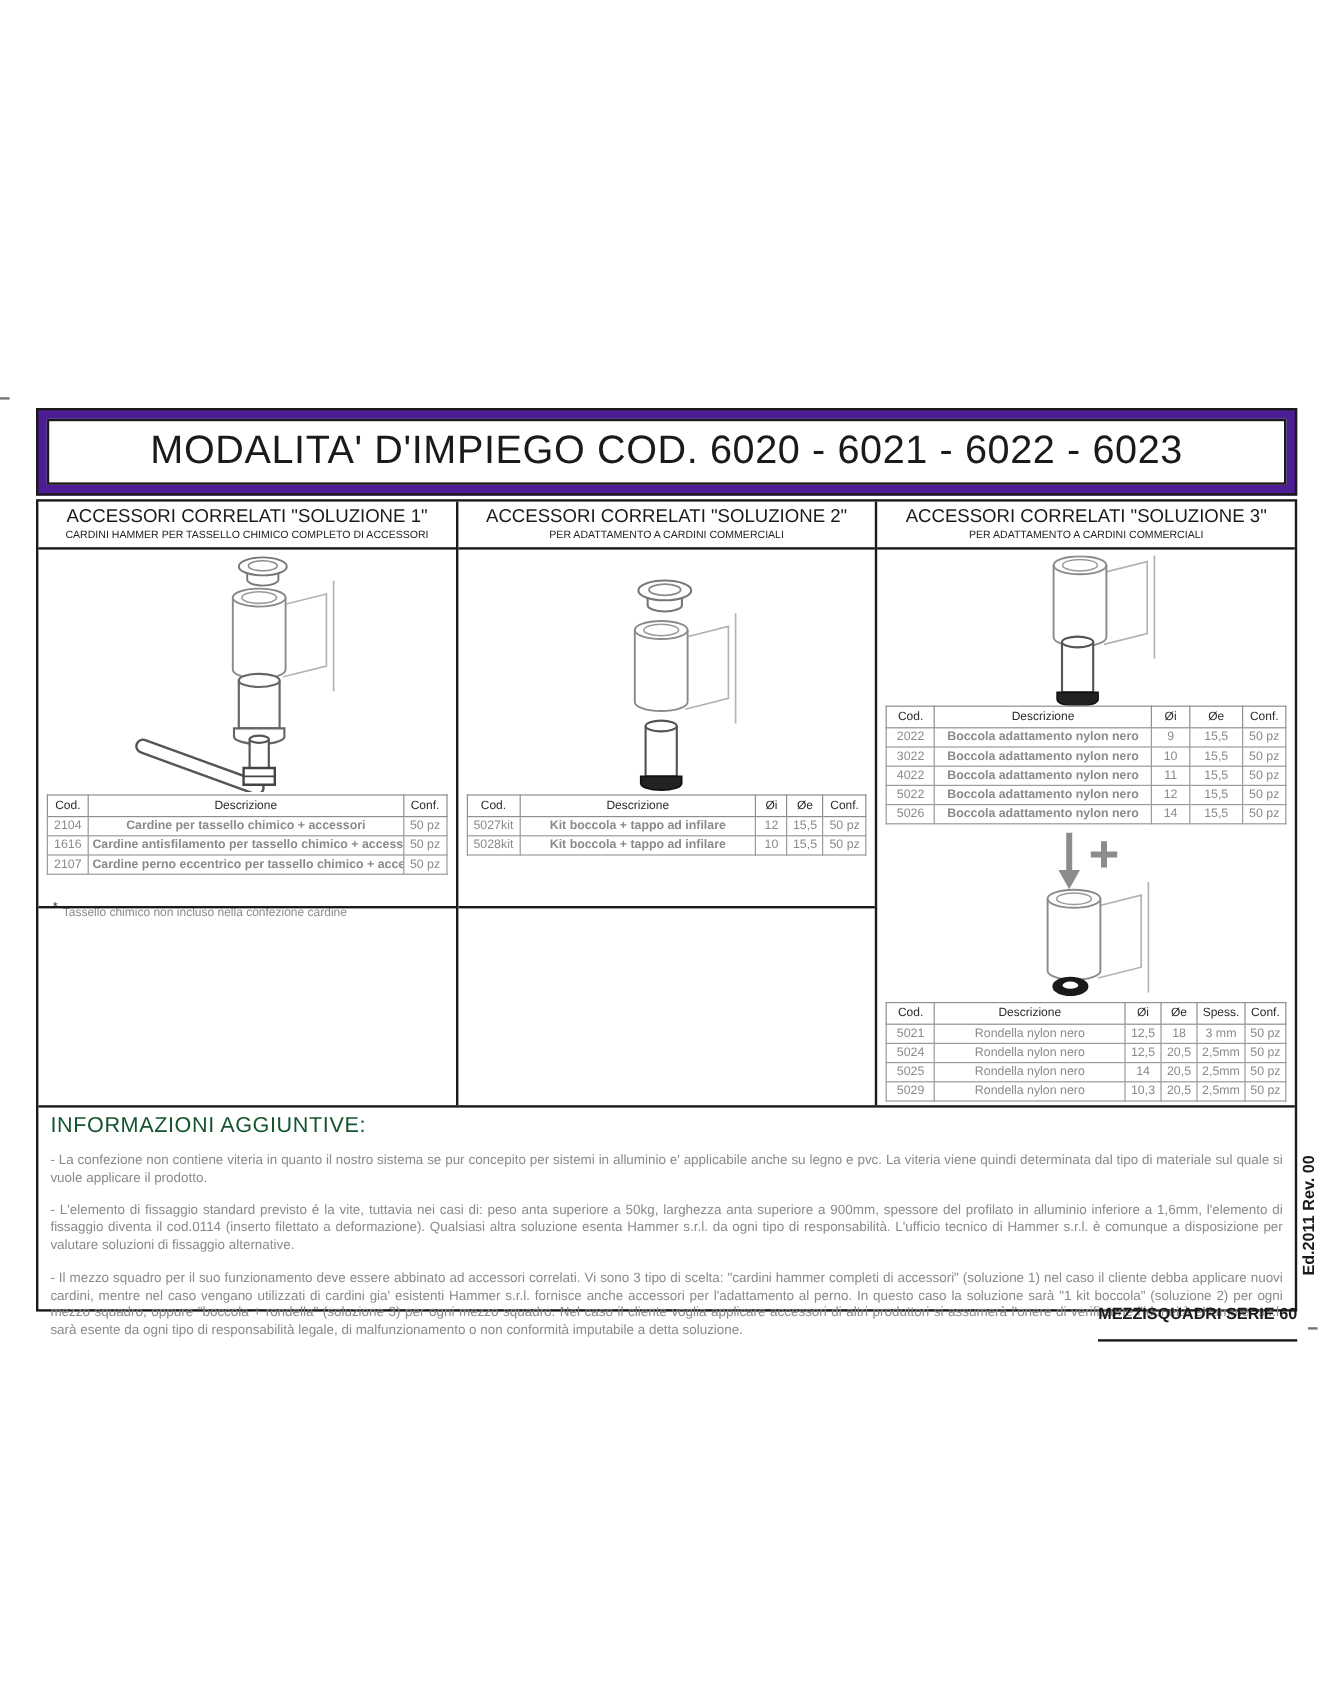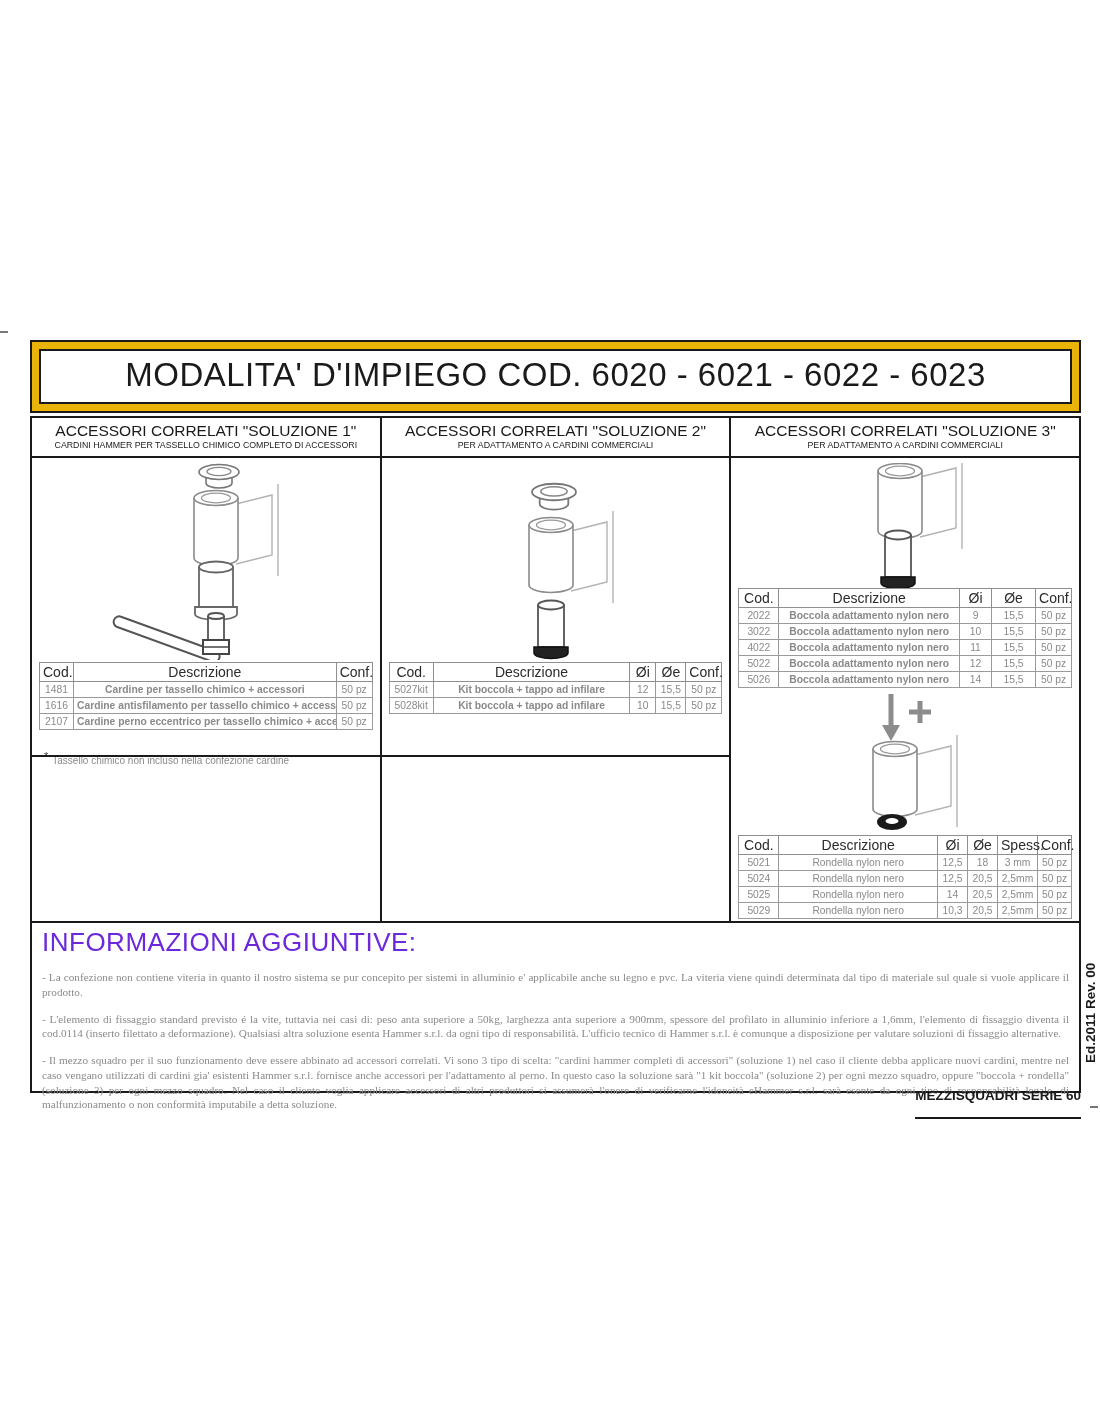--- a/index.html
+++ b/index.html
@@ -2,50 +2,50 @@
 <html><head>
 <meta charset="utf-8">
 <style>
   html,body{margin:0;padding:0;background:#fff;}
   body{width:1100px;height:1422px;position:relative;font-family:"Liberation Sans",sans-serif;color:#111;overflow:hidden;}
   .tick{position:absolute;background:#777;}
 
   .sheet{position:absolute;left:30px;top:340px;width:1051px;}
 
   
-  .titlebox{border:2px solid #1a1a1a;background:#eab308;padding:7px;box-sizing:border-box;}
+  .titlebox{border:2px solid #1a1a1a;background:#4c1d95;padding:7px;box-sizing:border-box;}
   .titlebox-inner{border:2px solid #1a1a1a;background:#fff;text-align:center;font-size:33px;
     padding:5px 0 8px;letter-spacing:.5px;color:#1a1a1a;white-space:nowrap;}
 
   
   .main{border:2px solid #1a1a1a;margin-top:3px;box-sizing:border-box;background:#fff;}
   .columns{display:flex;height:505px;border-bottom:2px solid #1a1a1a;box-sizing:border-box;}
   .col{flex:1 1 0;position:relative;min-width:0;}
   .col + .col{border-left:2px solid #1a1a1a;}
   .col-header{height:40px;border-bottom:2px solid #1a1a1a;text-align:center;padding-top:4px;box-sizing:border-box;}
   .col-header .t{font-size:15.5px;color:#1a1a1a;white-space:nowrap;}
   .col-header .s{font-size:8.8px;color:#222;margin-top:0;white-space:nowrap;}
   .col-body{position:relative;height:463px;}
   .diag{position:absolute;left:0;right:0;display:flex;justify-content:center;}
   .cutline{position:absolute;left:0;right:0;top:297px;border-top:2px solid #1a1a1a;}
 
   
   .tblwrap{position:absolute;left:7px;right:7px;}
   table.tbl{width:100%;border-collapse:collapse;table-layout:fixed;}
-  table.tbl th{border:1px solid #8f8f8f;font-weight:400;font-size:14px;color:#2b2b2b;padding:1px 3px;height:15px;background:#fff;}
+  table.tbl th{border:1px solid #8f8f8f;font-weight:400;font-size:10px;color:#2b2b2b;padding:1px 3px;height:15px;background:#fff;}
   table.tbl td{border:1px solid #9a9a9a;font-size:10.3px;color:#8a8a8a;padding:1px 3px;height:13px;overflow:hidden;white-space:nowrap;}
   td.c,th.c{text-align:center;}
   td.l{text-align:center;font-weight:bold;}
   .footnote{position:absolute;left:12px;right:7px;font-size:10px;color:#8a8a8a;margin-top:12px;}
   .footnote .star{color:#444;font-size:11px;vertical-align:4px;margin-right:4px;}
 
   
   .info{padding:2px 10px 8px 10px;height:158px;box-sizing:content-box;}
-  .info h2{margin:2px 0 3px 0;font-size:26px;font-weight:400;letter-spacing:.5px;color:#6d28d9;}
-  .info p{margin:12px 0 2px 0;font-size:11.2px;line-height:1.32;color:#8a8a8a;text-align:justify;font-family:Liberation Serif, serif;}
+  .info h2{margin:2px 0 3px 0;font-size:18px;font-weight:400;letter-spacing:.5px;color:#14532d;}
+  .info p{margin:12px 0 2px 0;font-size:11.2px;line-height:1.32;color:#8a8a8a;text-align:justify;}
 
   
   .side-text{position:absolute;left:1083px;top:1063px;transform:rotate(-90deg);transform-origin:left top;
     font-size:13.5px;font-weight:700;color:#1a1a1a;white-space:nowrap;}
   .footer-text{position:absolute;top:1086px;left:881px;width:200px;text-align:right;}
   .footer-text span{display:inline-block;font-size:13.5px;font-weight:700;color:#1a1a1a;border-bottom:2px solid #1a1a1a;padding-bottom:14px;white-space:nowrap;}
 
   svg{display:block;}
 </style>
 </head>
@@ -120,21 +120,21 @@
                 </colgroup>
               <thead>
                 <tr>
                   <th class="c">Cod.</th>
                   <th class="c">Descrizione</th>
                   <th class="c">Conf.</th>
                 </tr>
               </thead>
               <tbody>
                 <tr>
-                  <td class="c">1481</td>
+                  <td class="c">2104</td>
                   <td class="l">Cardine per tassello chimico + accessori</td>
                   <td class="c">50 pz</td>
                 </tr>
                 <tr>
                   <td class="c">1616</td>
                   <td class="l">Cardine antisfilamento per tassello chimico + accessori</td>
                   <td class="c">50 pz</td>
                 </tr>
                 <tr>
                   <td class="c">2107</td>

